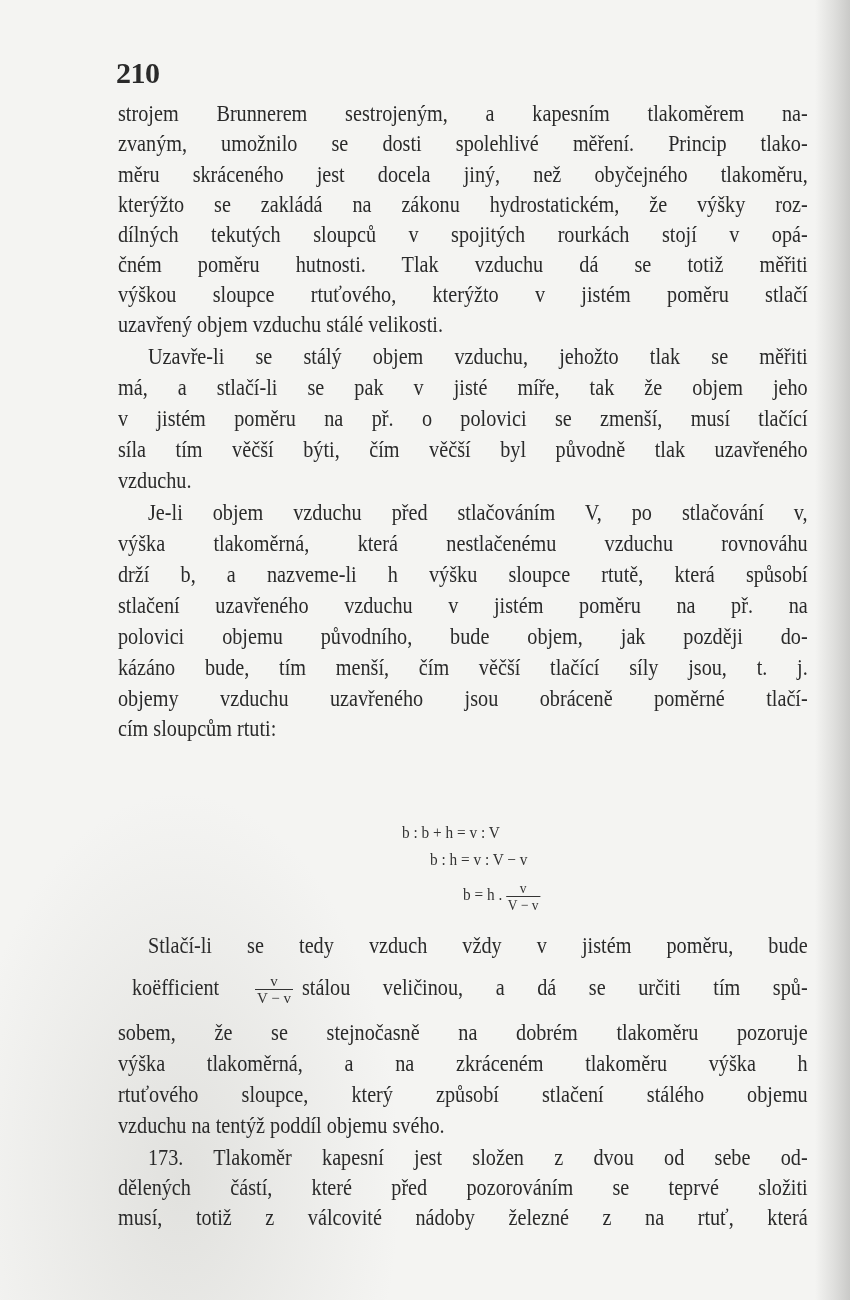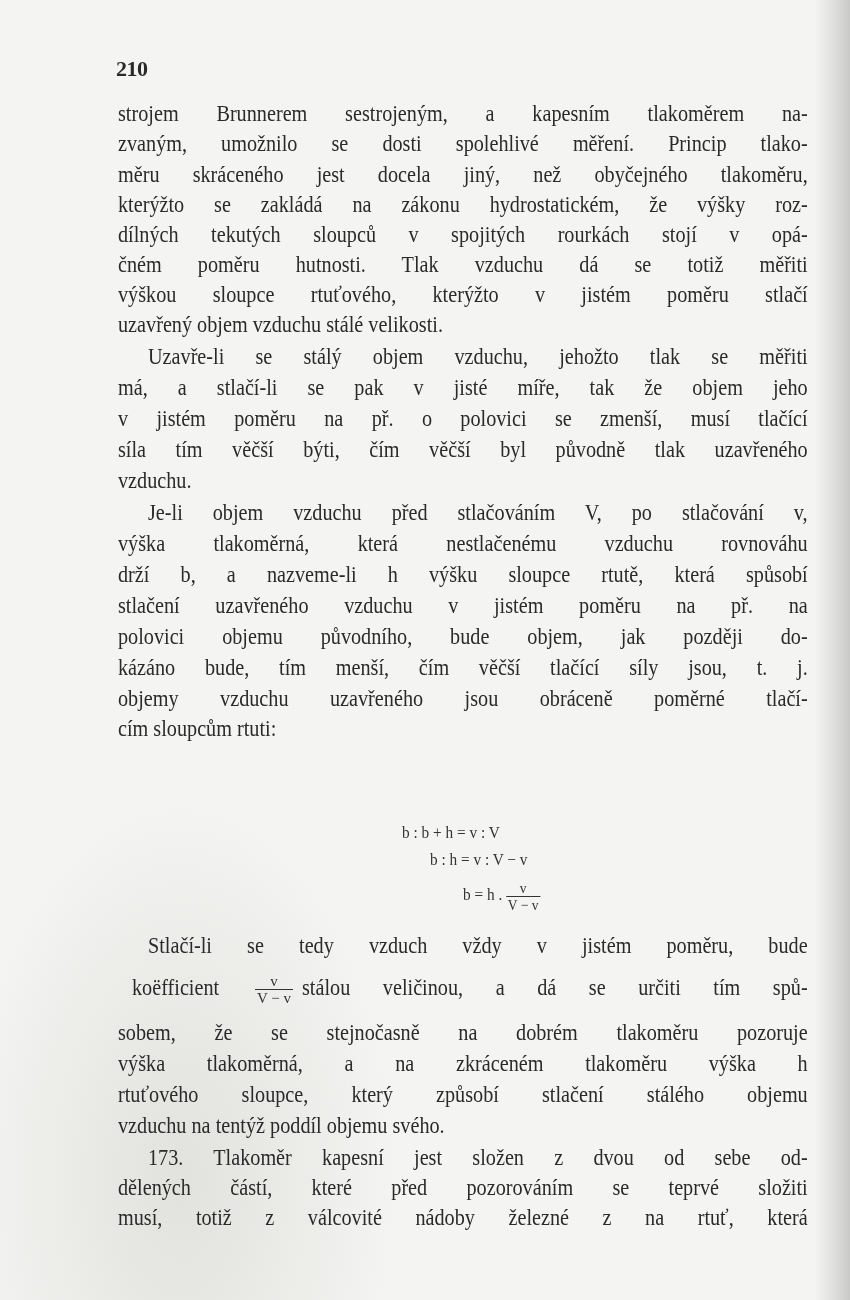--- a/index.html
+++ b/index.html
@@ -12,21 +12,21 @@
   }
   .page {
     position: absolute; left: 0; top: 0; width: 850px; height: 1300px;
     background:
       linear-gradient(to right, rgba(0,0,0,0) 0px, rgba(0,0,0,0) 815px, rgba(180,180,178,0.35) 835px, rgba(150,150,148,0.45) 850px),
       radial-gradient(ellipse at 180px 1180px, rgba(190,190,185,0.35), rgba(0,0,0,0) 220px),
       #f4f4f2;
   }
   .page-number {
     position: absolute; left: 116px; top: 56px;
-    font-size: 22px; font-weight: bold; letter-spacing: -0.5px;
+    font-size: 30px; font-weight: bold; letter-spacing: -0.5px;
     font-family: "Liberation Serif", serif;
   }
   .line {
     position: absolute; left: 118px; width: 690px;
     font-family: "Liberation Serif", serif;
     font-size: 23.5px; line-height: 30px;
     white-space: nowrap;
     text-align: justify; text-align-last: justify;
     transform: scaleX(0.86); transform-origin: left center;
     width: 802px;

